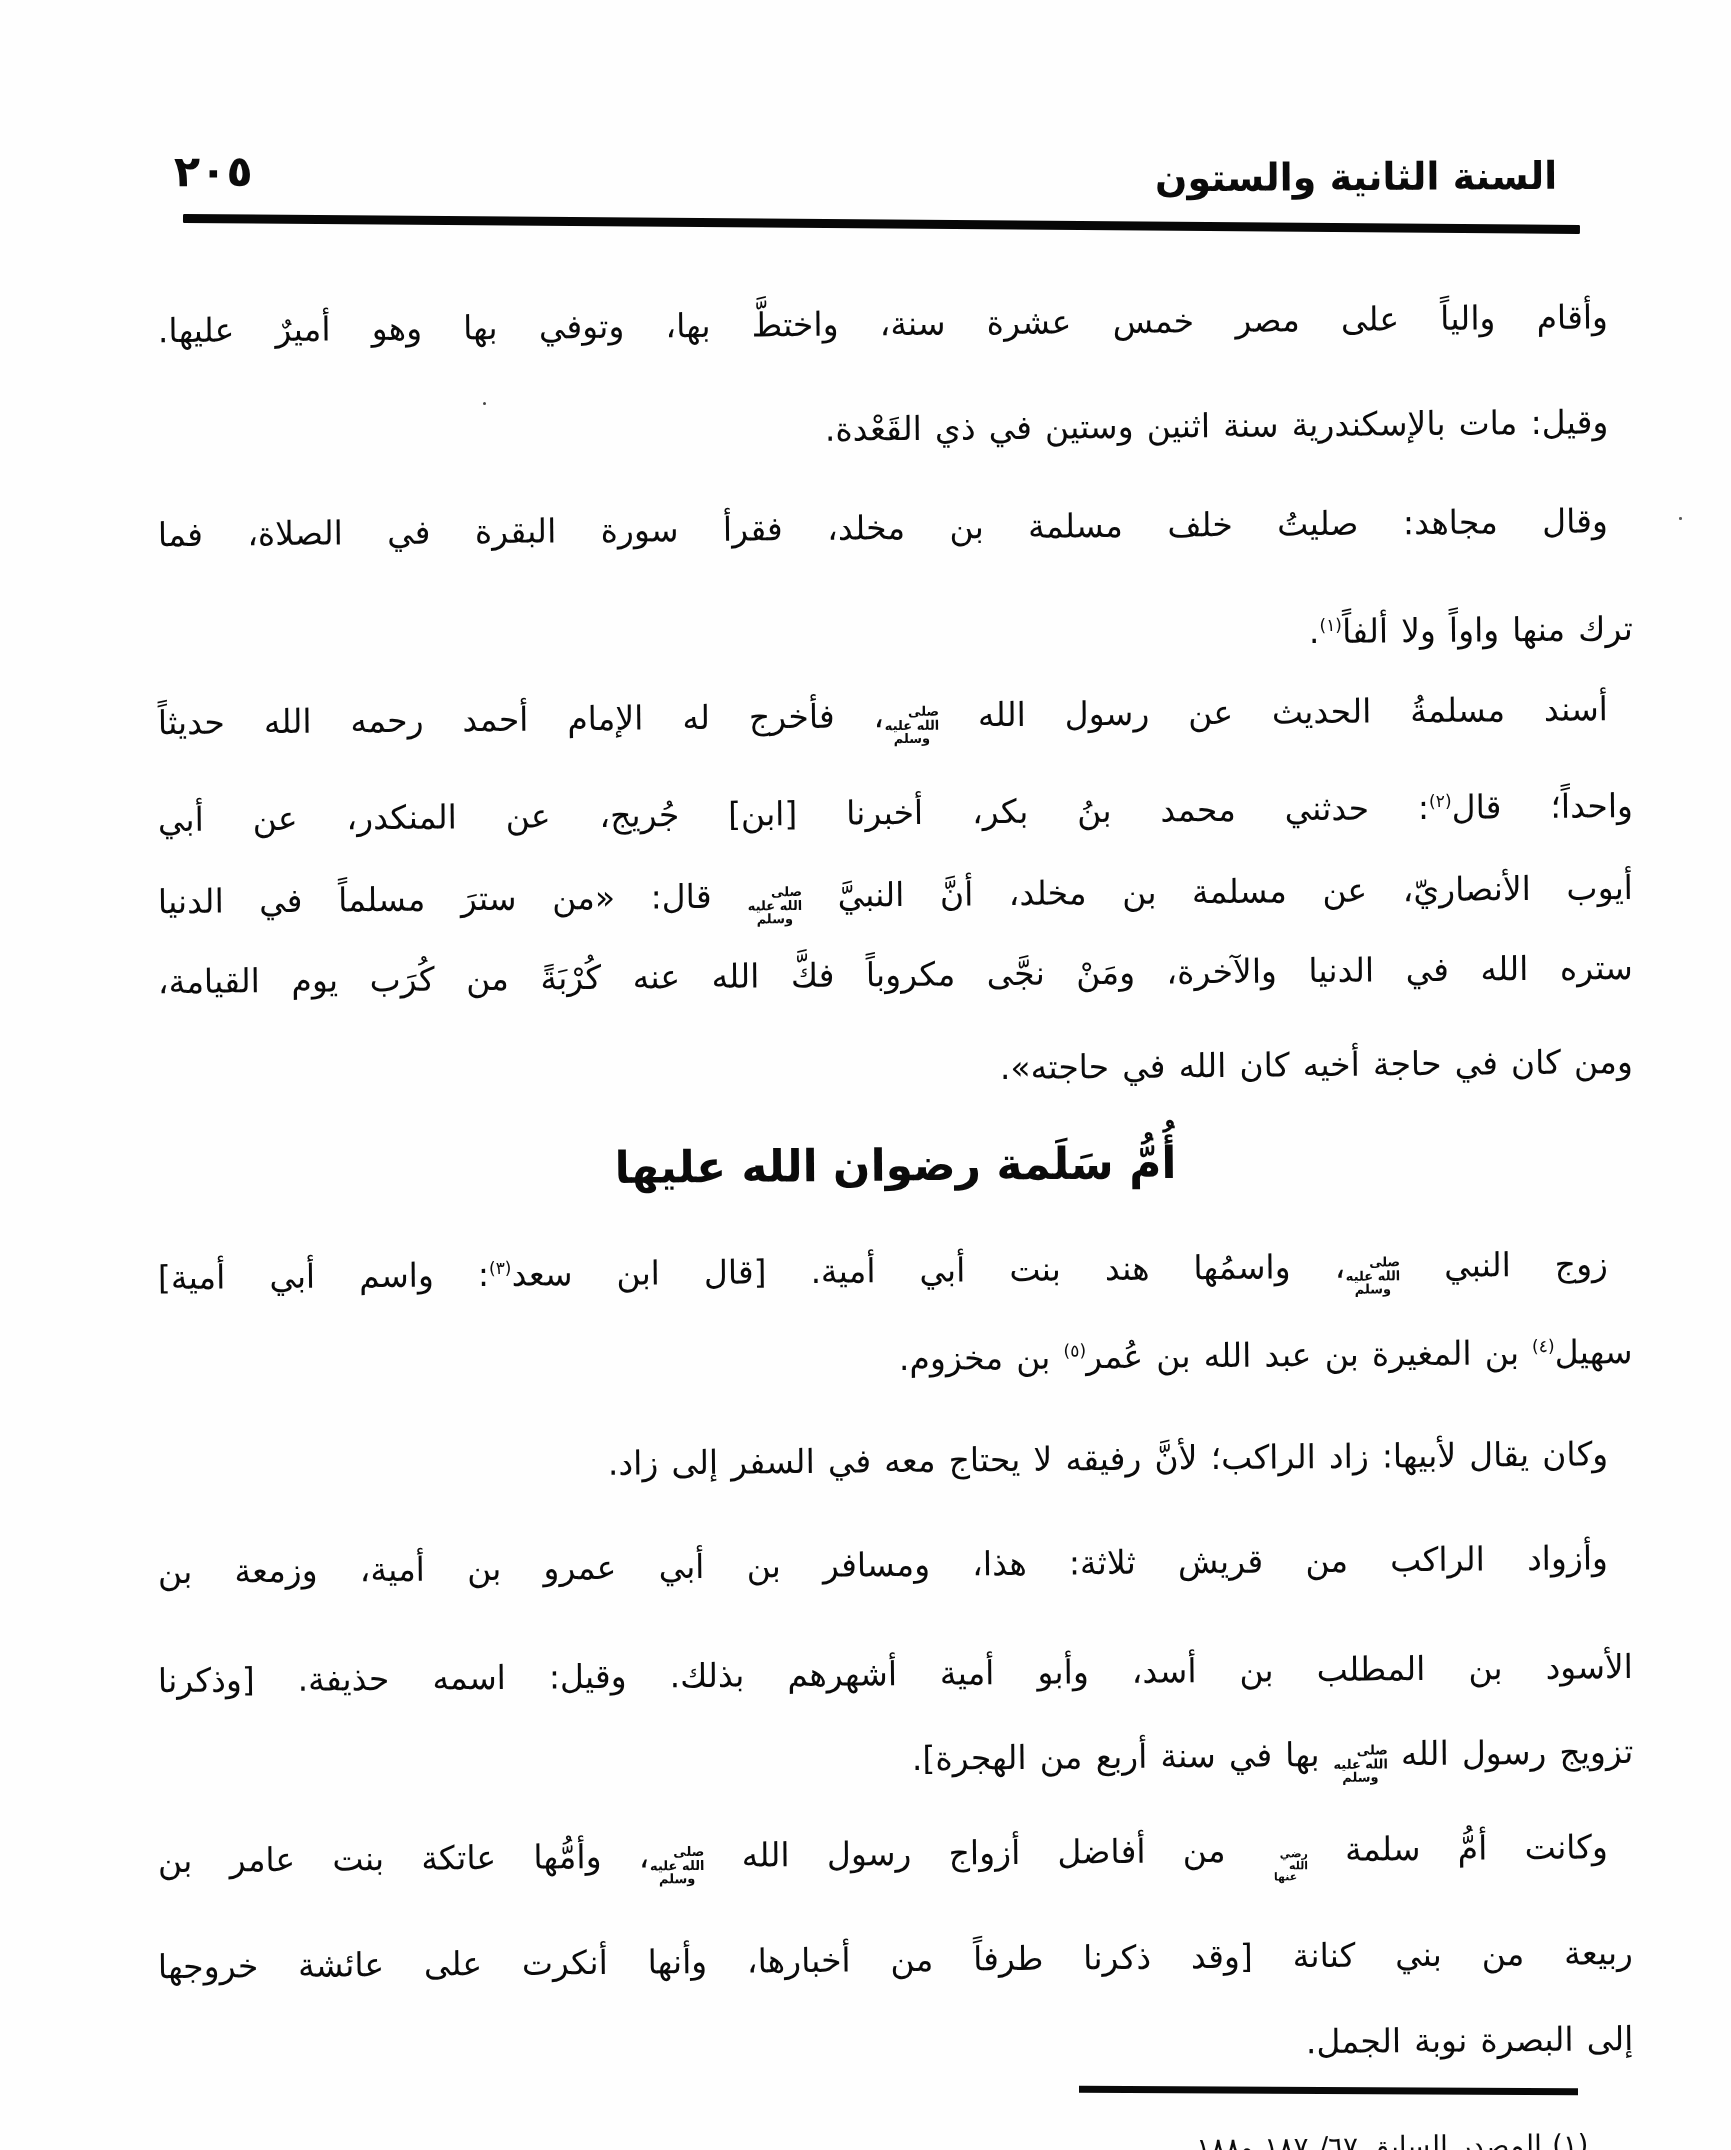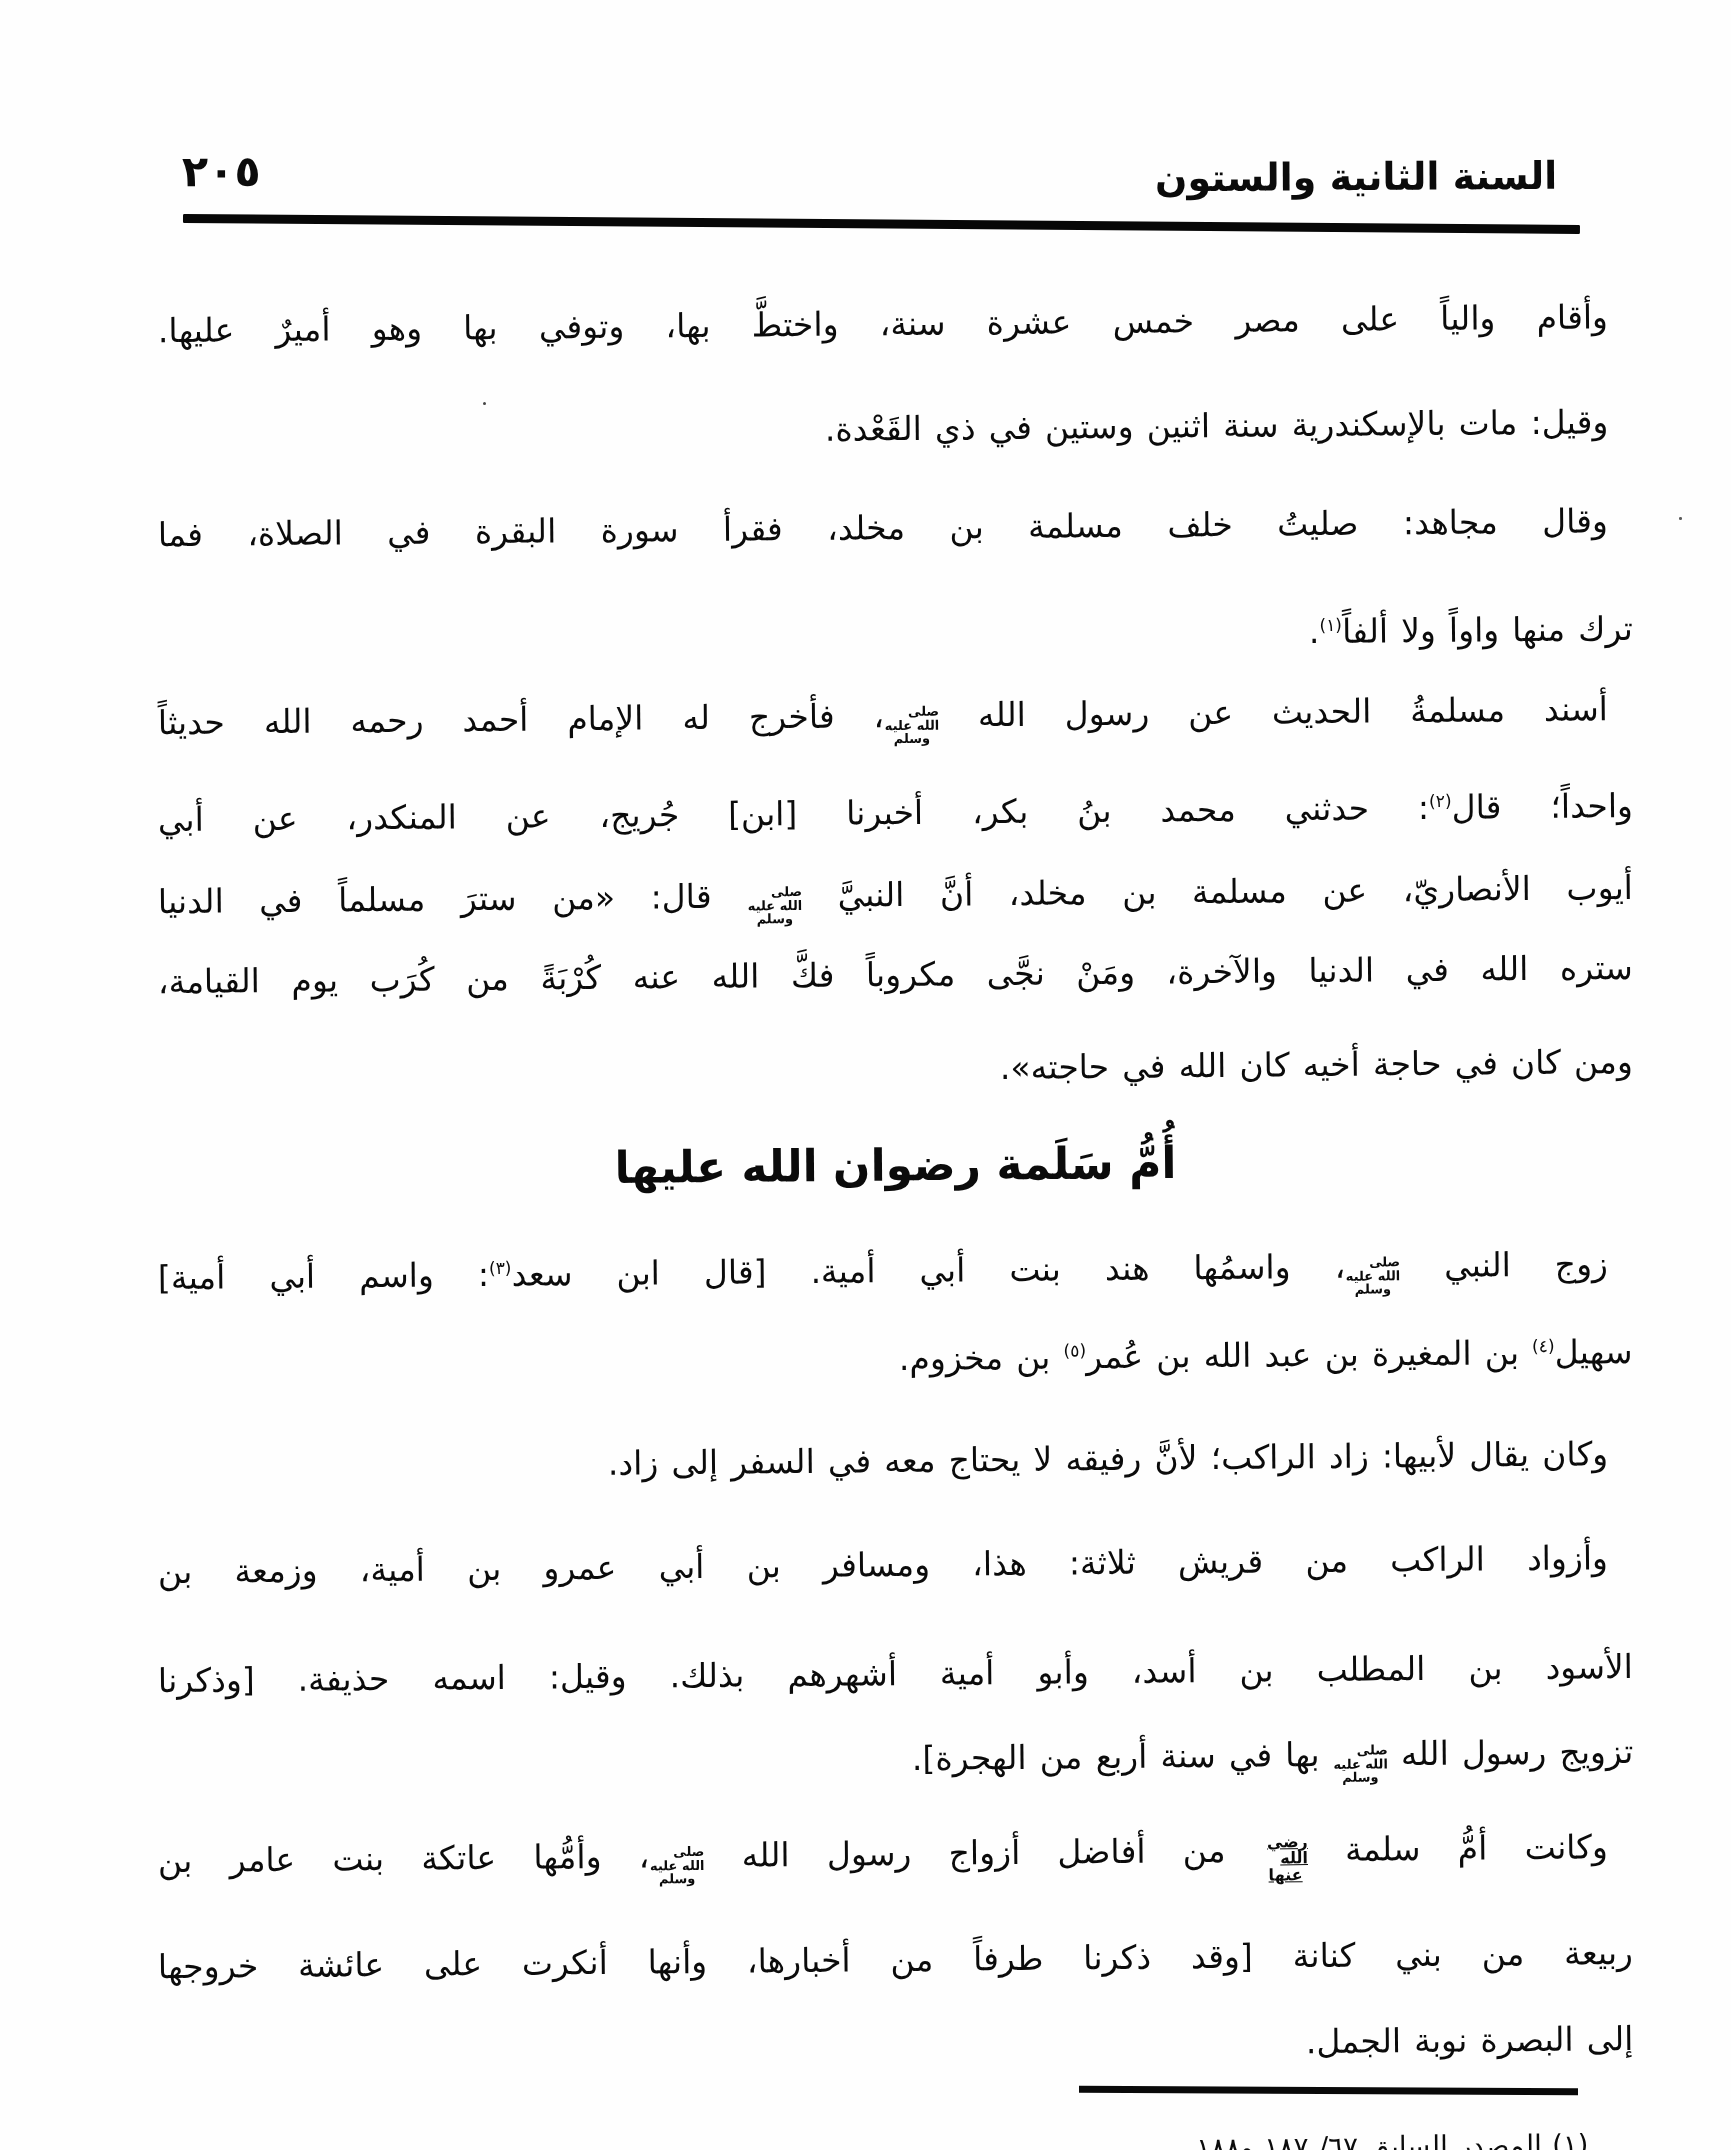--- a/index.html
+++ b/index.html
@@ -7,21 +7,21 @@
     position:relative;
     width:1732px;height:2566px;
     background:#fefefe;
     overflow:hidden;
     direction:rtl;
     font-family:"DejaVu Sans",sans-serif;
     color:#0b0b0b;
   }
   
   .pgnum{
-    position:absolute;left:183px;top:148px;
+    position:absolute;left:175px;top:148px;
     font-size:43px;font-weight:bold;line-height:1.1;
     transform:rotate(-0.3deg);
   }
   .htitle{
     position:absolute;right:174px;top:156px;
     font-size:38px;font-weight:bold;line-height:1.15;
     transform:rotate(-0.35deg);
     letter-spacing:0.4px;
   }
   .hrule{
@@ -44,21 +44,21 @@
   .end{text-align:right;white-space:nowrap;width:auto;}
   .pstart{padding-right:25px;}
   .fnref{font-size:52%;vertical-align:super;line-height:0;}
   .saw,.radia{
     display:inline-block;vertical-align:-16.3px;
     white-space:normal;text-align:right;text-align-last:center;
     font-weight:bold;line-height:1.04;letter-spacing:-0.4px;
     word-spacing:0;
   }
   .saw{width:55px;font-size:13px;}
-  .radia{width:45px;font-size:16px;vertical-align:-19px;text-decoration:underline;}
+  .radia{width:45px;font-size:11px;vertical-align:-19px;}
   
   .sheading{
     position:absolute;right:98px;width:1475px;top:1124px;height:82px;
     text-align:center;font-size:44px;font-weight:bold;line-height:69px;
     transform:rotate(-0.5deg);transform-origin:right center;
   }
   
   .fnrule{
     position:absolute;right:153px;width:499px;top:2087px;height:7.3px;
     background:#090909;transform:rotate(0.3deg);

